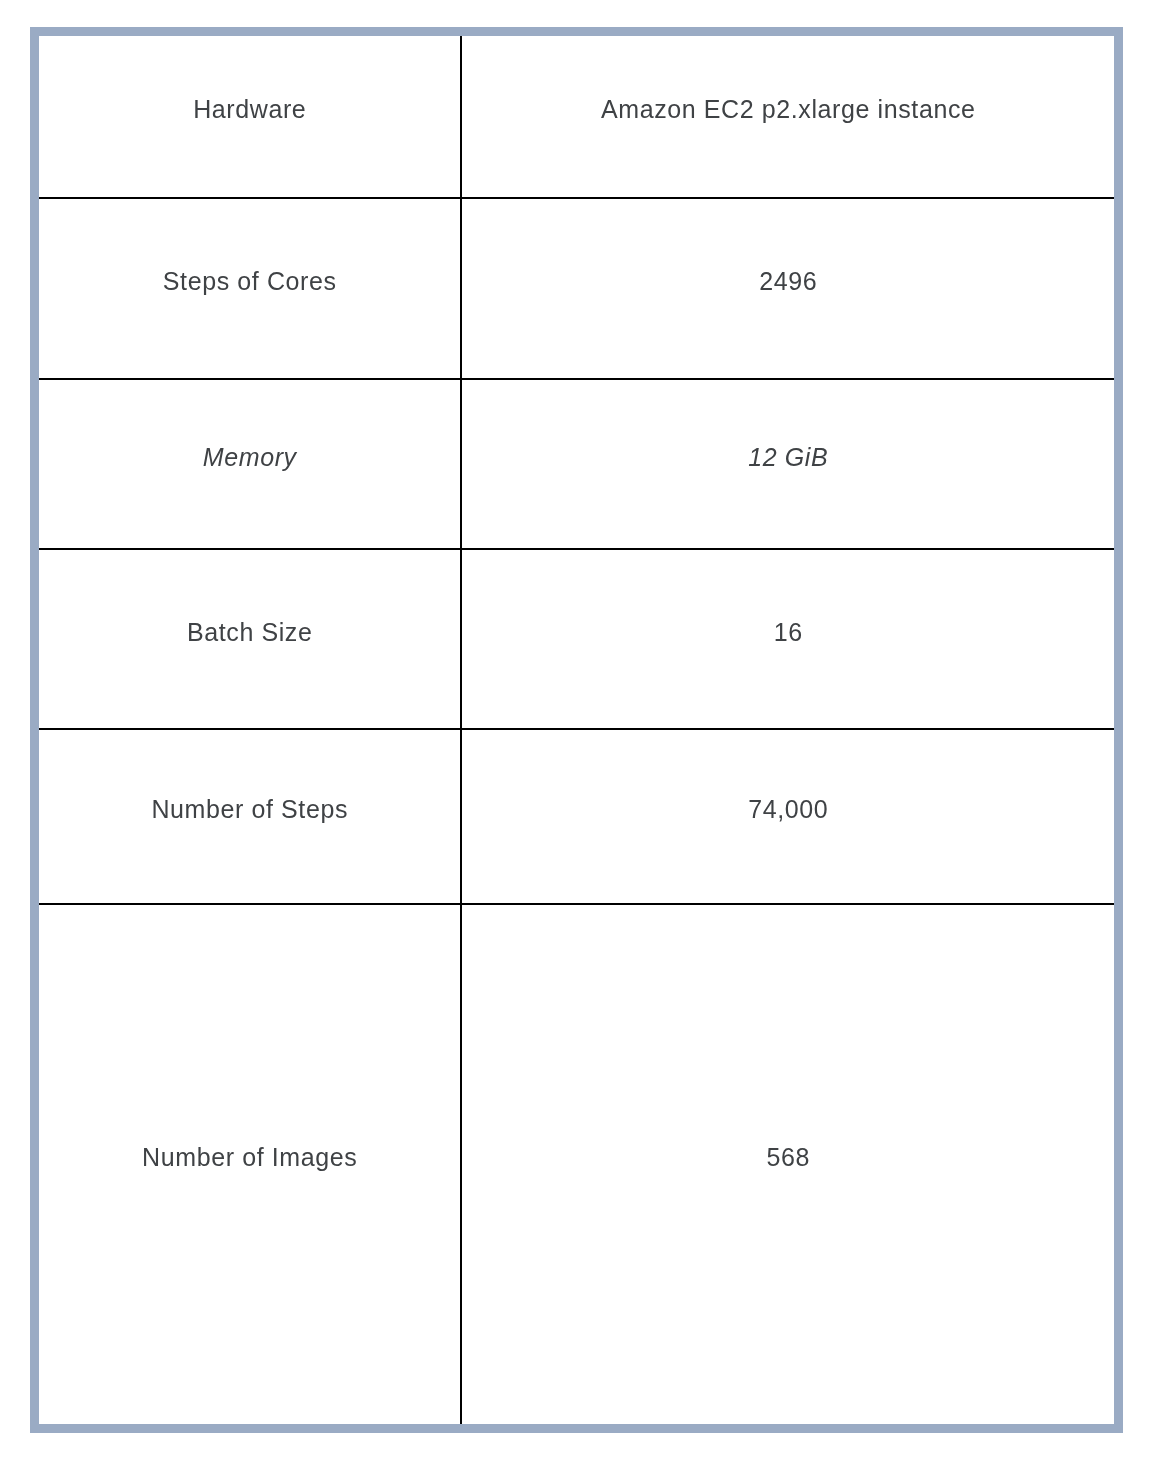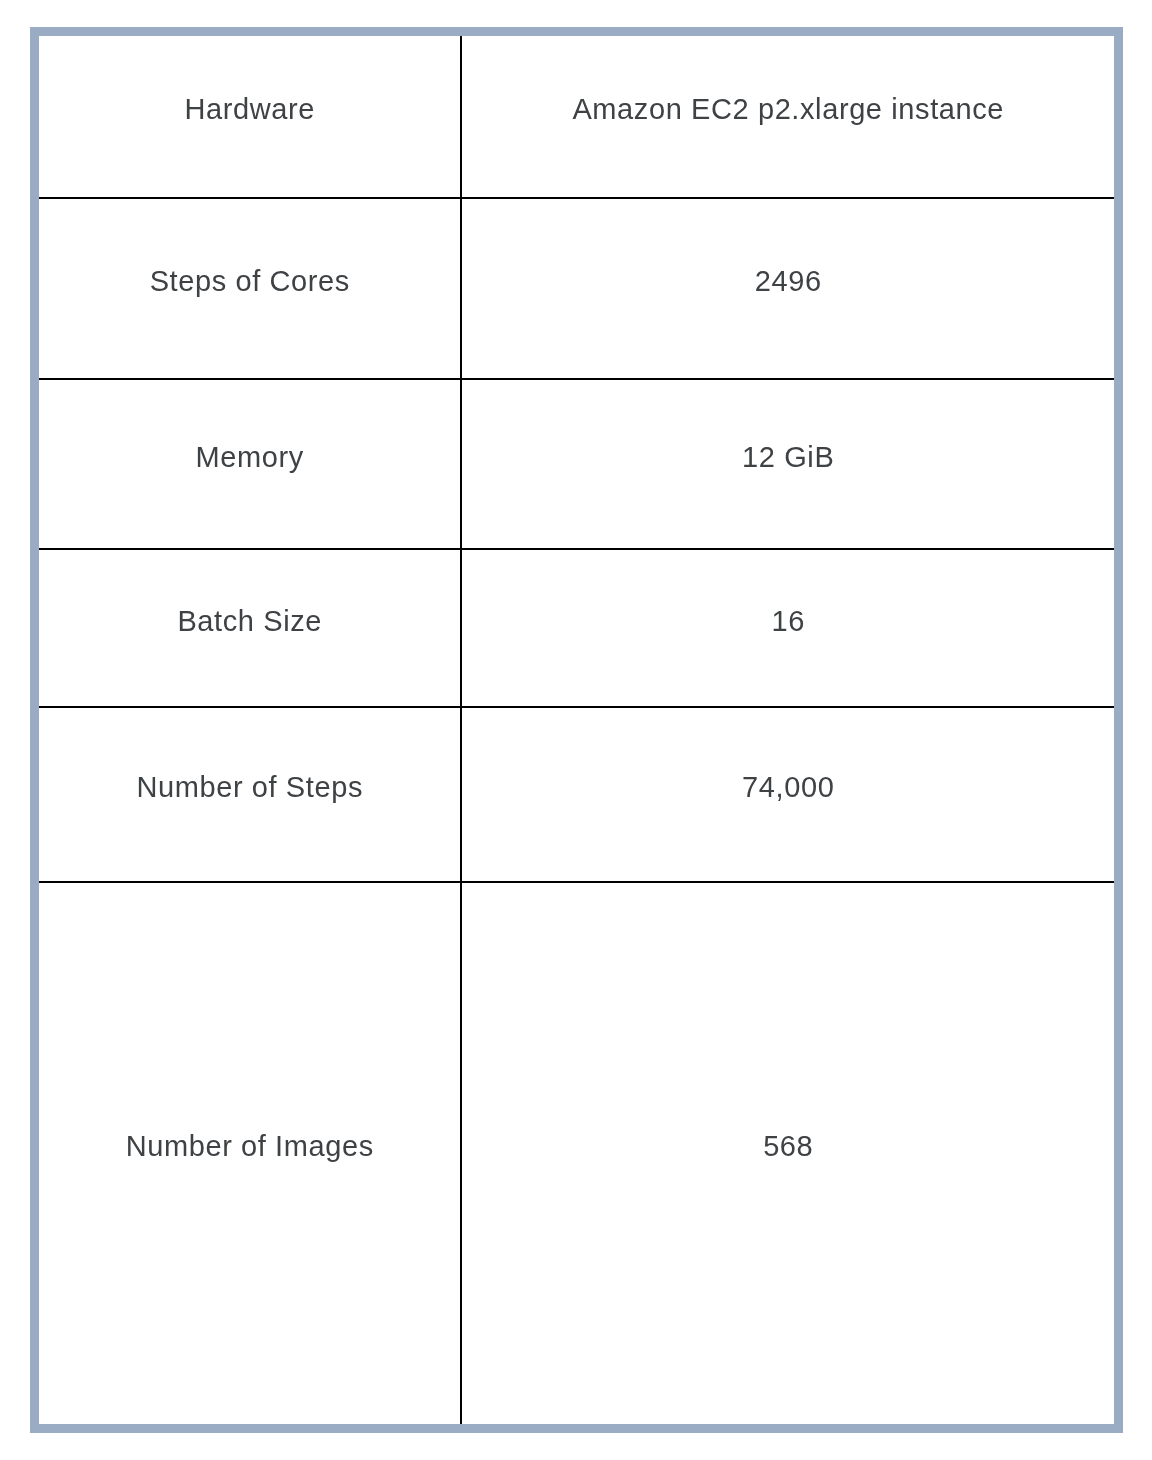--- a/index.html
+++ b/index.html
@@ -28,34 +28,34 @@
     height: 100%;
     border-collapse: collapse;
     border-style: hidden; 
     table-layout: fixed;
   }
   table.specs td {
     border: 2px solid #000000;
     text-align: center;
     vertical-align: middle;
     padding: 0 12px 14px 12px; 
-    font-size: 29px;
+    font-size: 25px;
     font-weight: 400;
     letter-spacing: 0.6px;
     color: #3f4245;
     overflow: hidden;
   }
   col.label-col { width: 39.3%; }
   
   tr.r0 { height: 162px; }
   tr.r1 { height: 172px; }
   tr.r2 { height: 181px; }
-  tr.r3 { height: 170px; }
+  tr.r3 { height: 170px; font-style: italic; }
   tr.r4 { height: 176px; }
-  tr.r5 { height: 158px; }
+  tr.r5 { height: 180px; }
   tr.r6 { height: 175px; }
 </style>
 </head>
 <body>
 
 <div class="table-frame">
   <table class="specs">
     <colgroup>
       <col class="label-col">
       <col>

